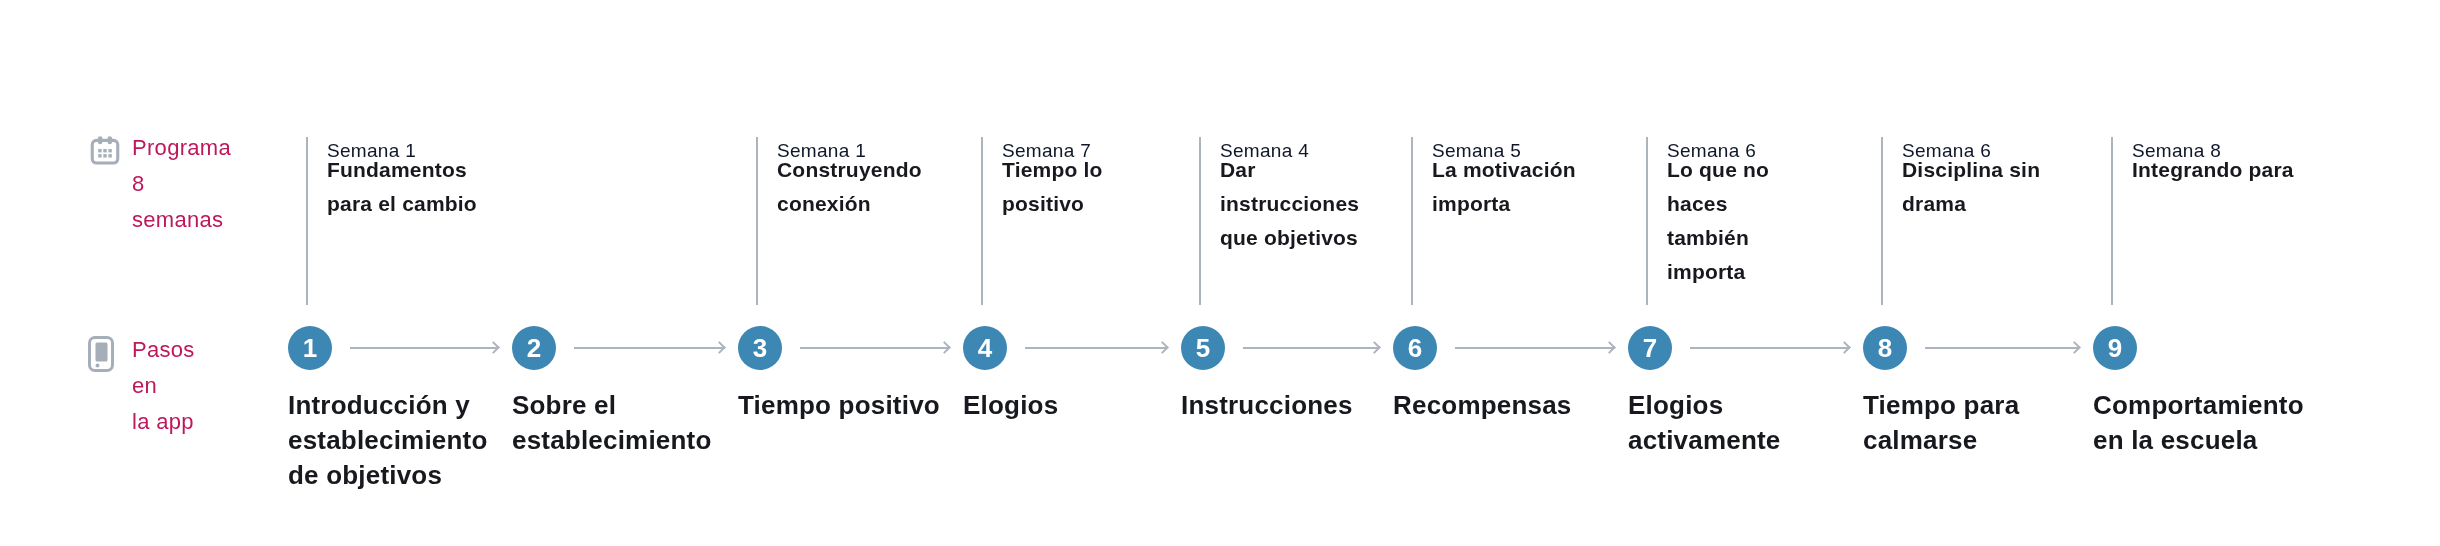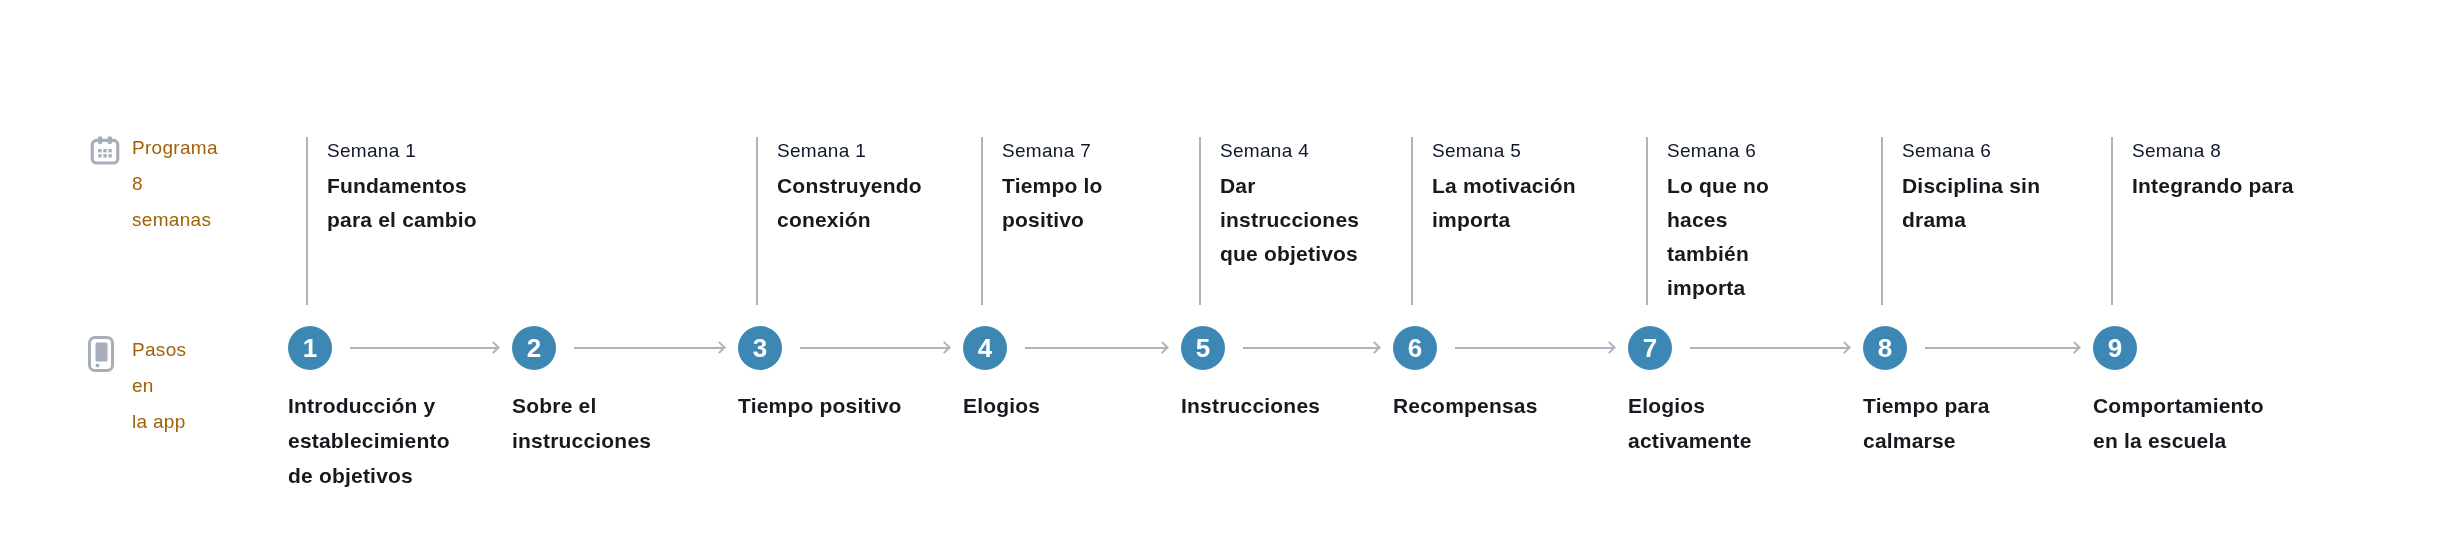--- a/index.html
+++ b/index.html
@@ -12,45 +12,45 @@
     overflow: hidden;
   }
 
   
   .legend-item { position: absolute; }
   .legend-icon { position: absolute; left: 0; top: 0; }
   .legend-text {
     position: absolute;
     left: 44px;
     top: -4px;
-    font-size: 19px;
+    font-size: 22px;
     line-height: 36px;
     letter-spacing: 0.3px;
-    color: #a16207;
+    color: #be185d;
     white-space: pre-line;
   }
   #legend-program { left: 88px; top: 134px; }
   #legend-app     { left: 88px; top: 336px; }
 
   
   .week { position: absolute; top: 137px; }
   .week-line {
     position: absolute; left: 0; top: 0;
     width: 2px; height: 168px;
     background: #adb4bd;
   }
   .week-label {
     position: absolute; left: 21px; top: 2px;
     font-size: 19px; line-height: 24px;
     letter-spacing: 0.3px;
     color: #0f172a;
     white-space: nowrap;
   }
   .week-title {
-    position: absolute; left: 21px; top: 32px;
+    position: absolute; left: 21px; top: 16px;
     width: 230px;
     font-size: 21px; line-height: 34px;
     letter-spacing: 0.2px;
     font-weight: 600;
     color: #17191e;
     white-space: pre-line;
   }
 
   
   .step { position: absolute; top: 326px; }
@@ -58,21 +58,21 @@
     width: 44px; height: 44px;
     border-radius: 50%;
     background: #3d87b5;
     color: #ffffff;
     font-size: 26px; font-weight: 700;
     display: flex; align-items: center; justify-content: center;
   }
   .step-label {
     position: absolute; left: 0; top: 62px;
     width: 235px;
-    font-size: 21px; line-height: 35px;
+    font-size: 26px; line-height: 35px;
     letter-spacing: 0.2px;
     font-weight: 600;
     color: #17191e;
     white-space: pre-line;
   }
 
   
   .arrow {
     position: absolute; top: 347px;
     height: 2px;
@@ -181,21 +181,21 @@
       </div>
     <div class="step-label">Introducción y
 establecimiento
 de objetivos</div>
   </div>
   <div class="step" style="left:512px">
     <div class="step-circle">
         <span>2</span>
       </div>
     <div class="step-label">Sobre el
-instrucciones</div>
+establecimiento</div>
   </div>
   <div class="step" style="left:738px">
     <div class="step-circle">
         <span>3</span>
       </div>
     <div class="step-label">Tiempo positivo</div>
   </div>
   <div class="step" style="left:963px">
     <div class="step-circle">
         <span>4</span>

